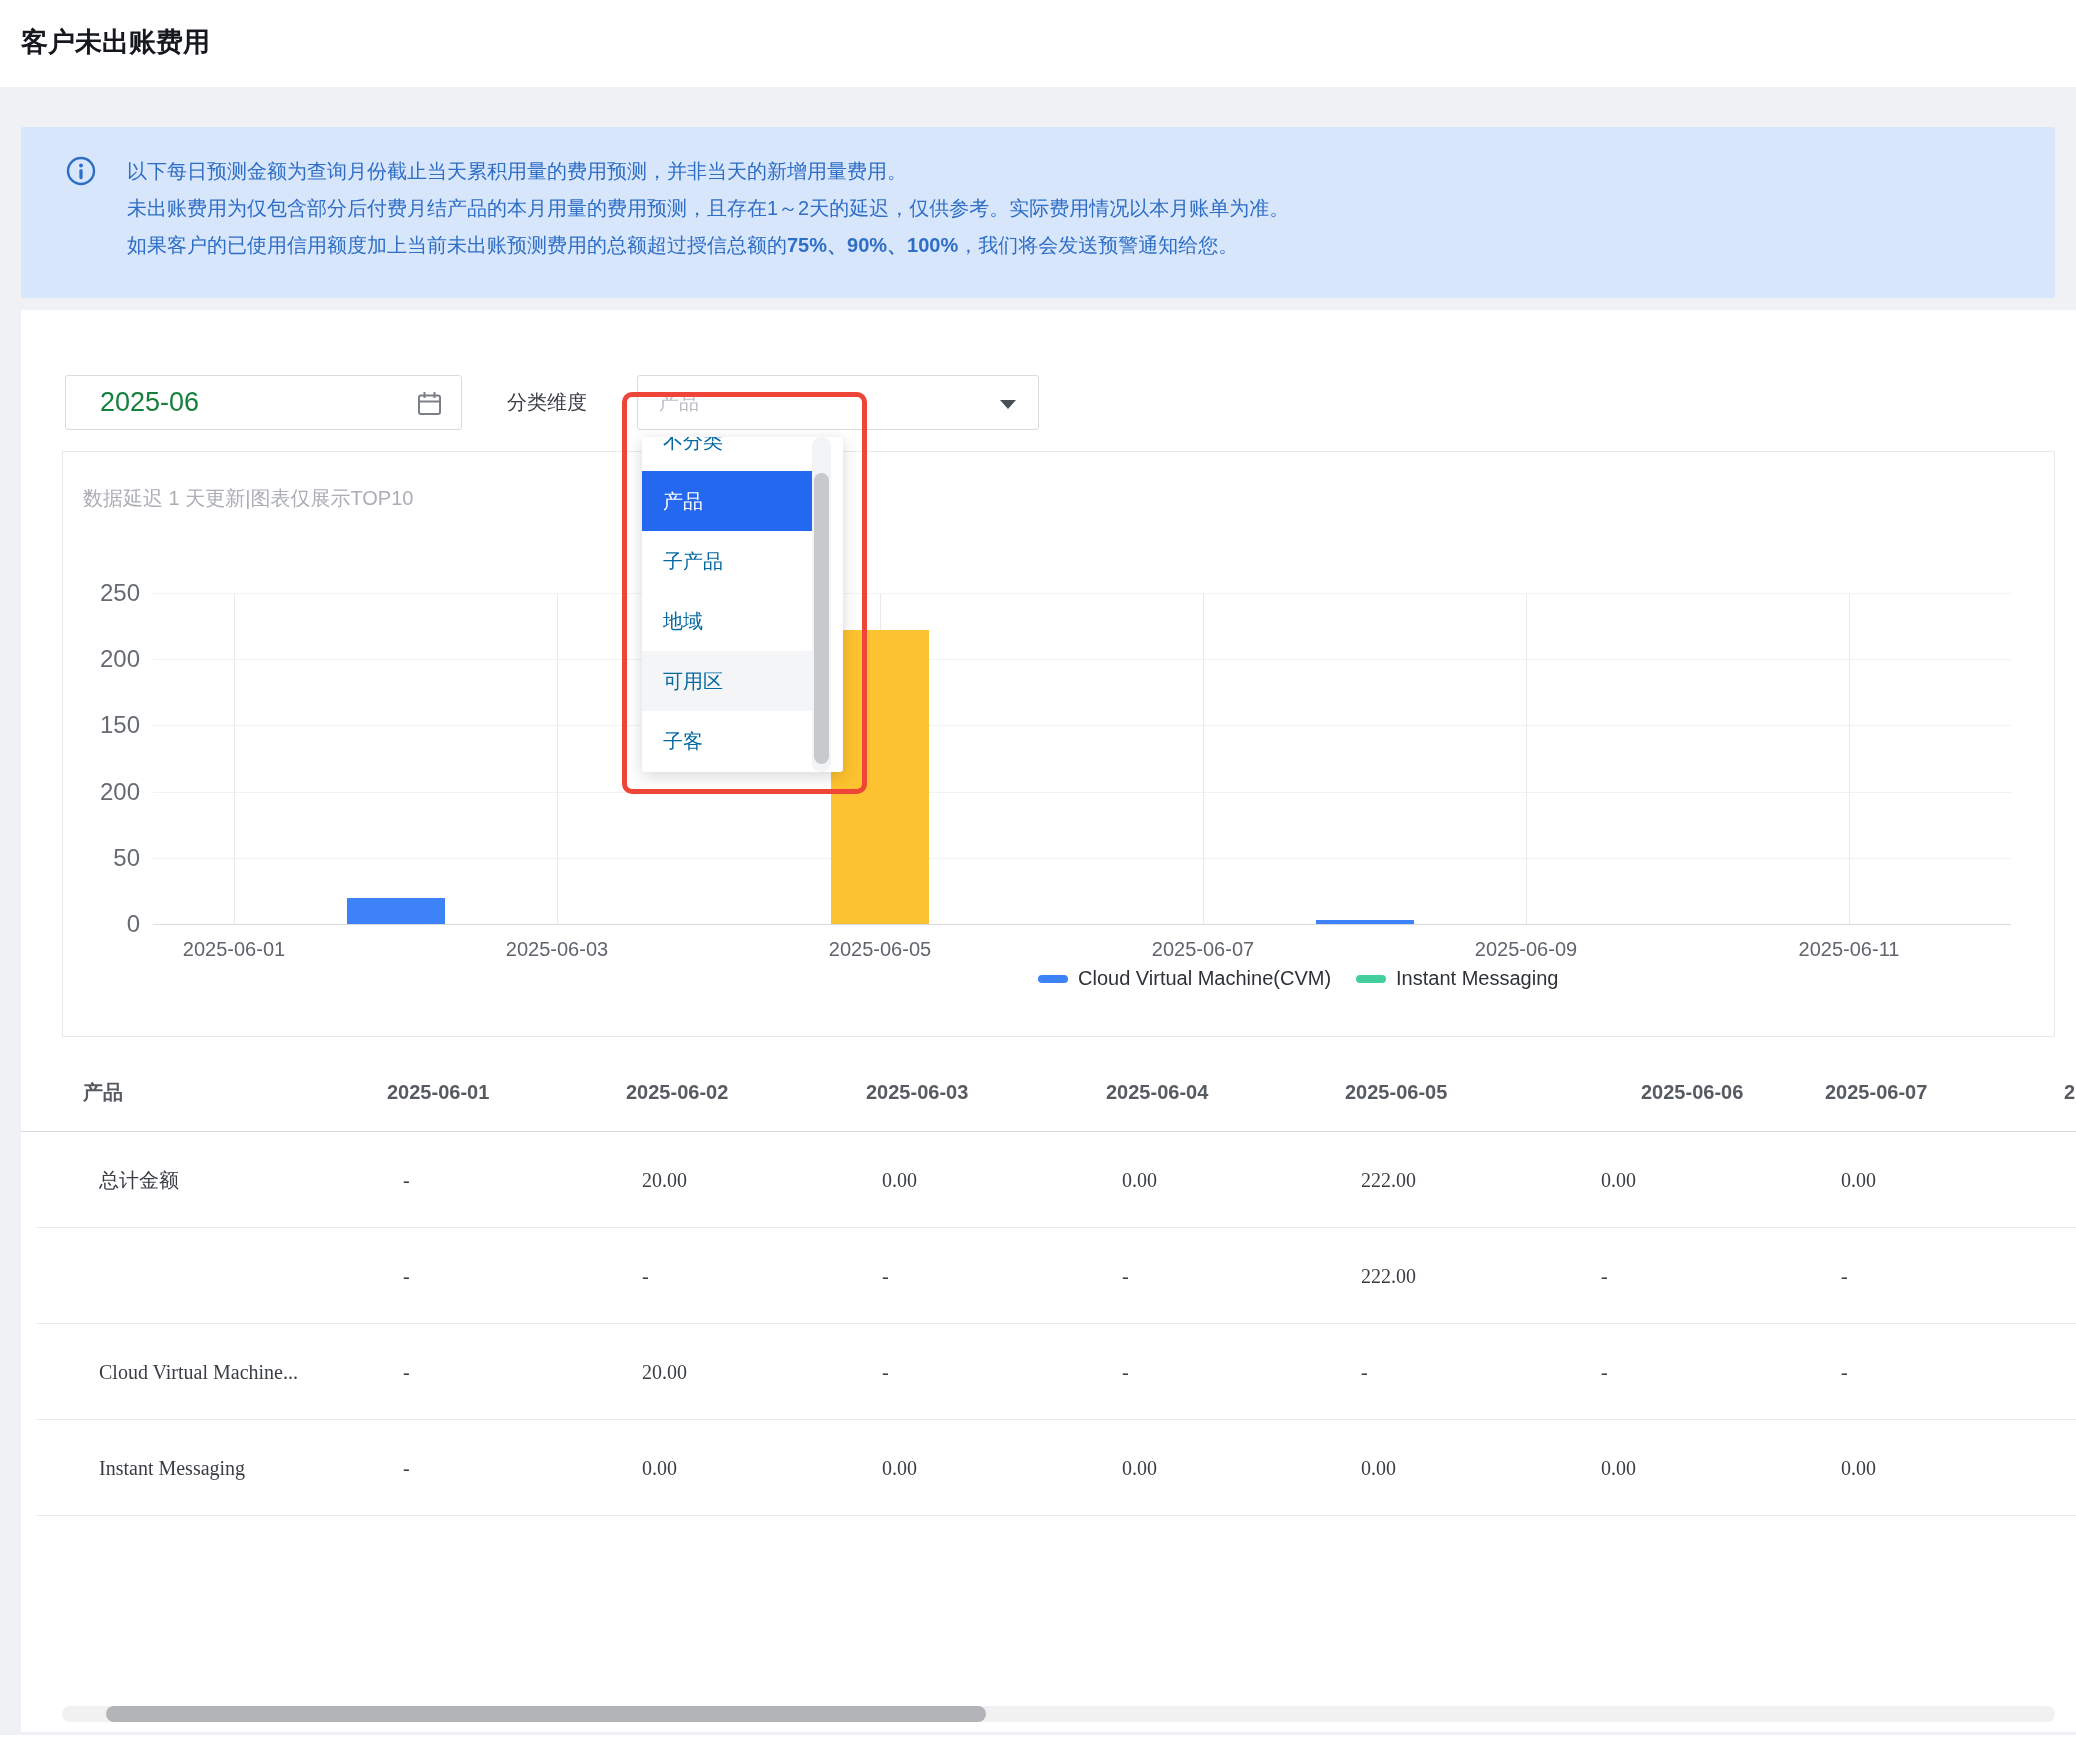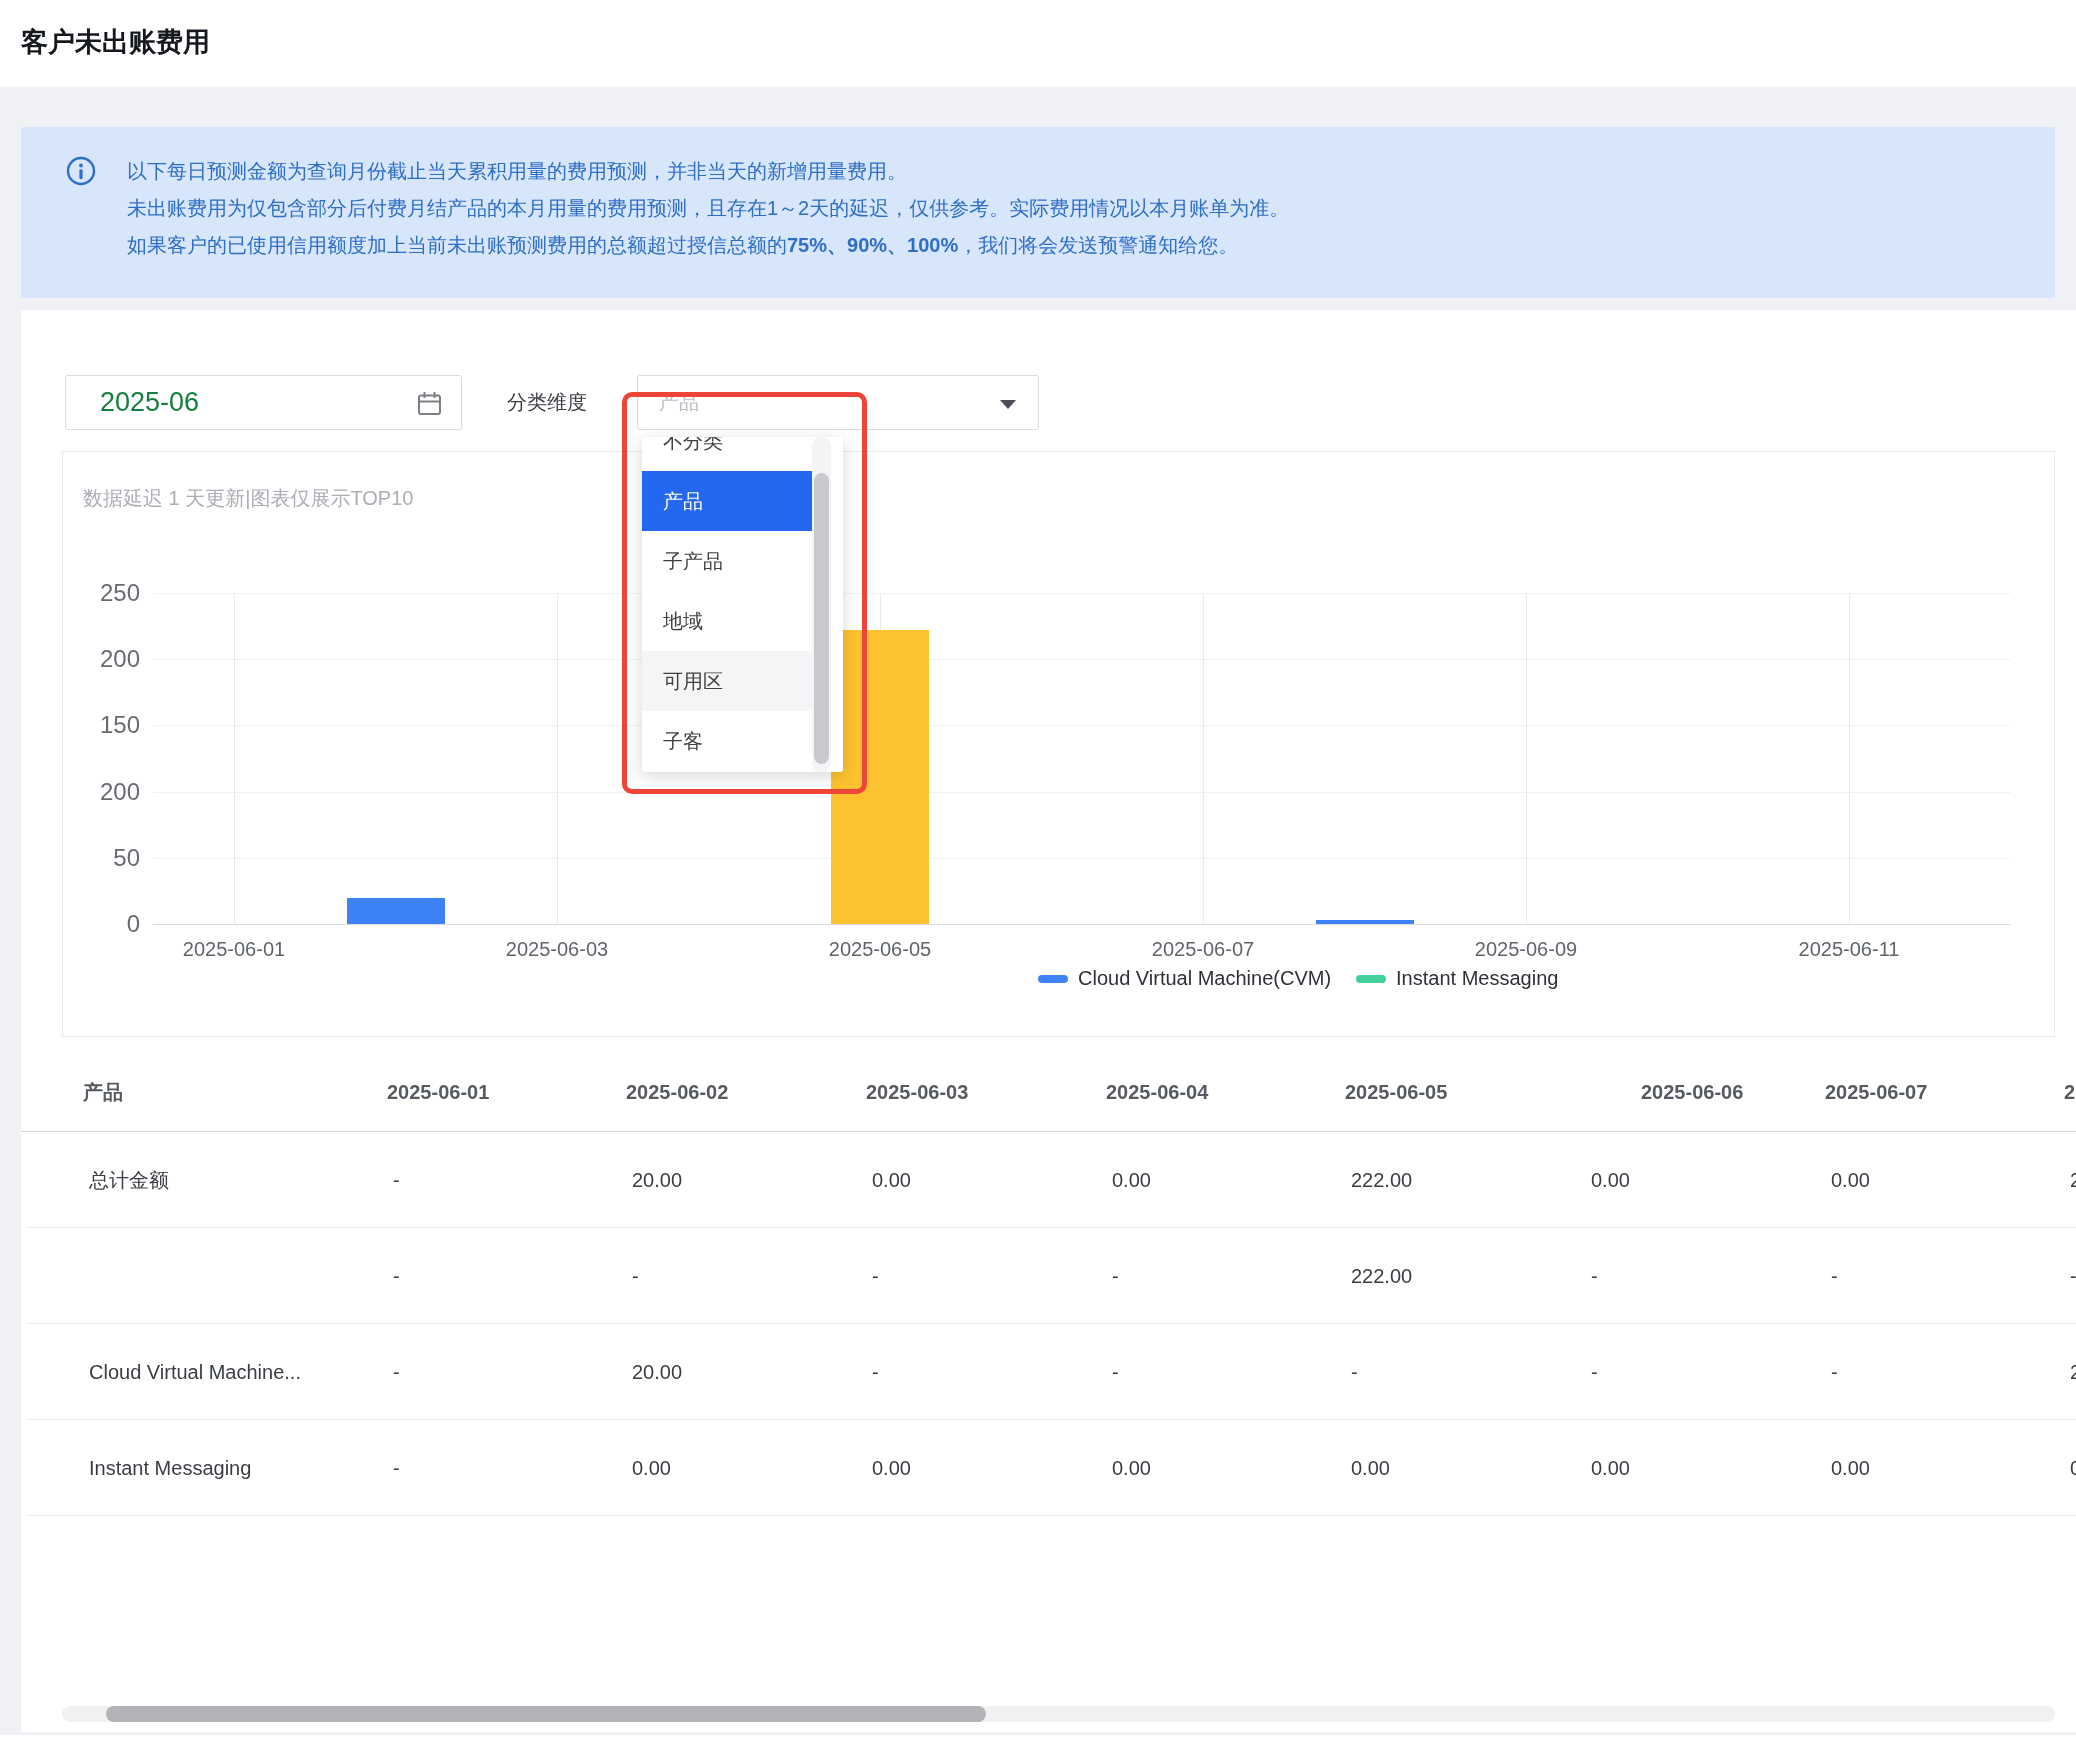--- a/index.html
+++ b/index.html
@@ -42,32 +42,32 @@
   .x-axis-line { position:absolute; left:90px; top:472px; width:1858px; height:1px; background:#d9dce1; }
   .bar { position:absolute; width:98px; }
   .legend { position:absolute; left:975px; top:515px; display:flex; align-items:center; gap:25px; }
   .legend-item { display:flex; align-items:center; }
   .legend-swatch { width:30px; height:8px; border-radius:4px; margin-right:10px; }
   .legend-label { font-size:20px; color:#2e3238; }
 
   
   .thead { position:absolute; left:0; top:743px; width:2055px; height:79px; border-bottom:1px solid #d6d8db; }
   .th { position:absolute; top:50%; transform:translateY(-50%); font-size:20px; font-weight:700; color:#565a61; white-space:nowrap; }
-  .tbody { position:absolute; left:6px; top:822px; width:1916px; }
+  .tbody { position:absolute; left:16px; top:822px; width:1916px;font-family:Liberation Serif, serif; }
   .trow { position:relative; width:2055px; height:96px; border-bottom:1px solid #e9ebee; }
   .td { position:absolute; top:50%; transform:translateY(-50%); font-size:20px; color:#3a3e44; white-space:nowrap; }
 
   
   .hscroll { position:absolute; left:41px; top:1396px; width:1993px; height:16px; background:#f1f1f2; border-radius:8px; }
   .hscroll-thumb { position:absolute; left:44px; top:0; width:880px; height:16px; background:#b2b4b8; border-radius:8px; }
 
   
   .menu { position:absolute; left:642px; top:437px; width:201px; height:335px; background:#fff; border-radius:3px; box-shadow:0 4px 16px rgba(0,0,0,0.16); overflow:hidden; z-index:50; }
   .menu-list { margin-top:-26px; }
-  .menu-item { width:170px; height:60px; line-height:60px; padding-left:21px; font-size:20px; color:#404040; background:#fff; white-space:nowrap; }
+  .menu-item { width:170px; height:60px; line-height:60px; padding-left:21px; font-size:20px; color:#0369a1; background:#fff; white-space:nowrap; }
   .menu-item.selected { background:var(--accent-blue,#2468f0); color:#ffffff; }
   .menu-item.hover { background:#f4f5f7; }
   .menu-track { position:absolute; left:170px; top:0; width:19px; height:335px; background:#f3f4f6; border-radius:9px; }
   .menu-thumb { position:absolute; left:172px; top:36px; width:15px; height:291px; background:#c7c9cd; border-radius:8px; }
 
   
   .red-box { position:absolute; left:622px; top:392px; width:245px; height:402px; border:5px solid var(--annotation-red,#ef4438); border-radius:10px; z-index:100; pointer-events:none; }
 </style>
 </head>
 <body>

